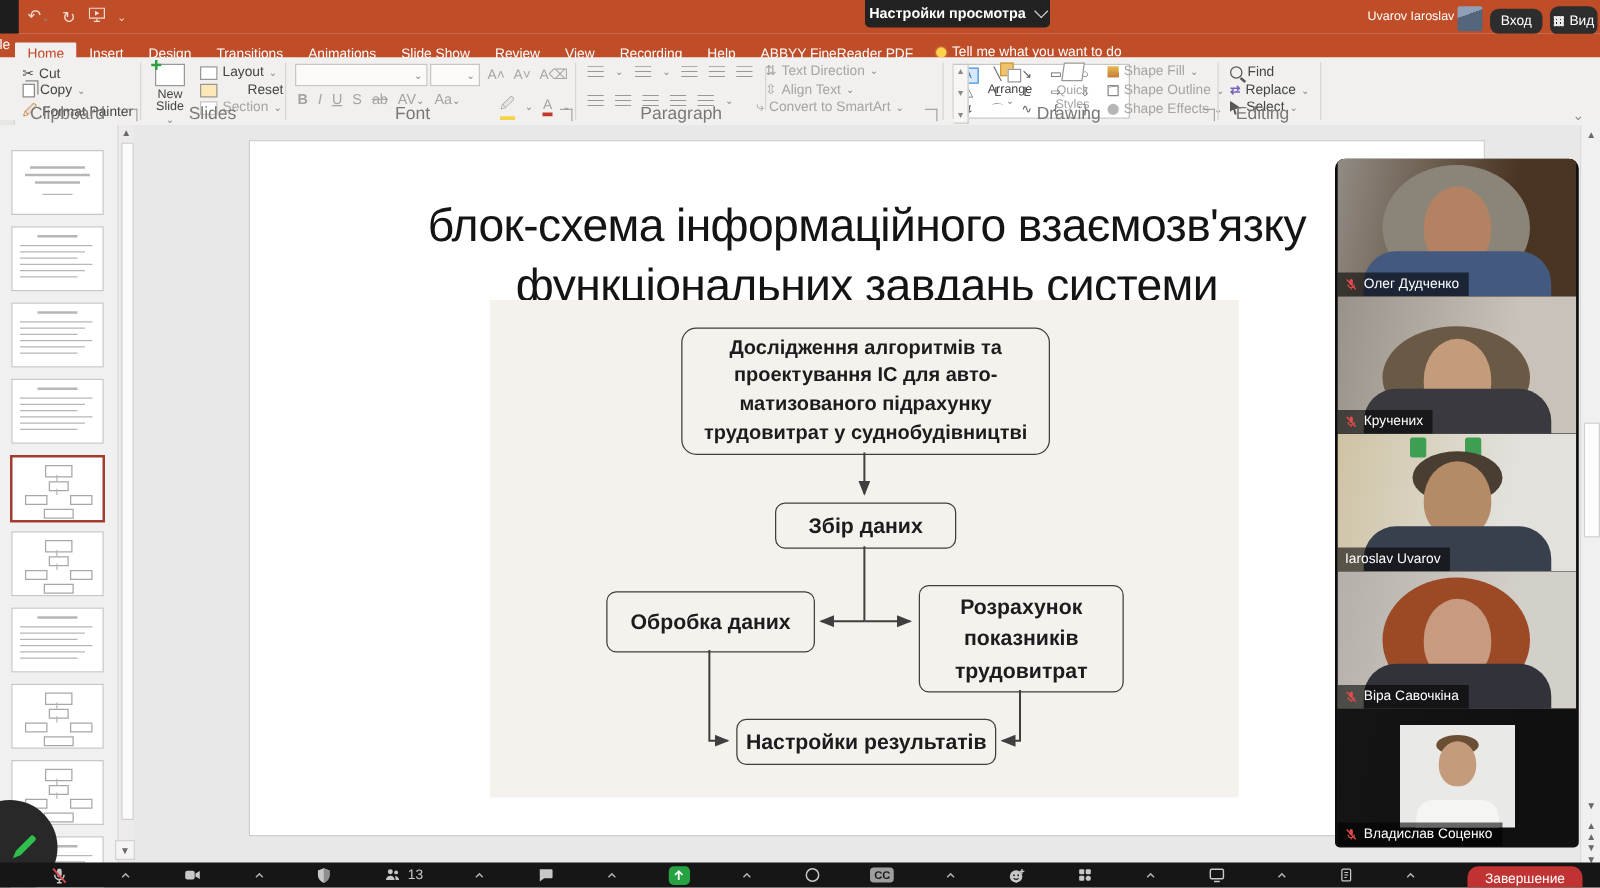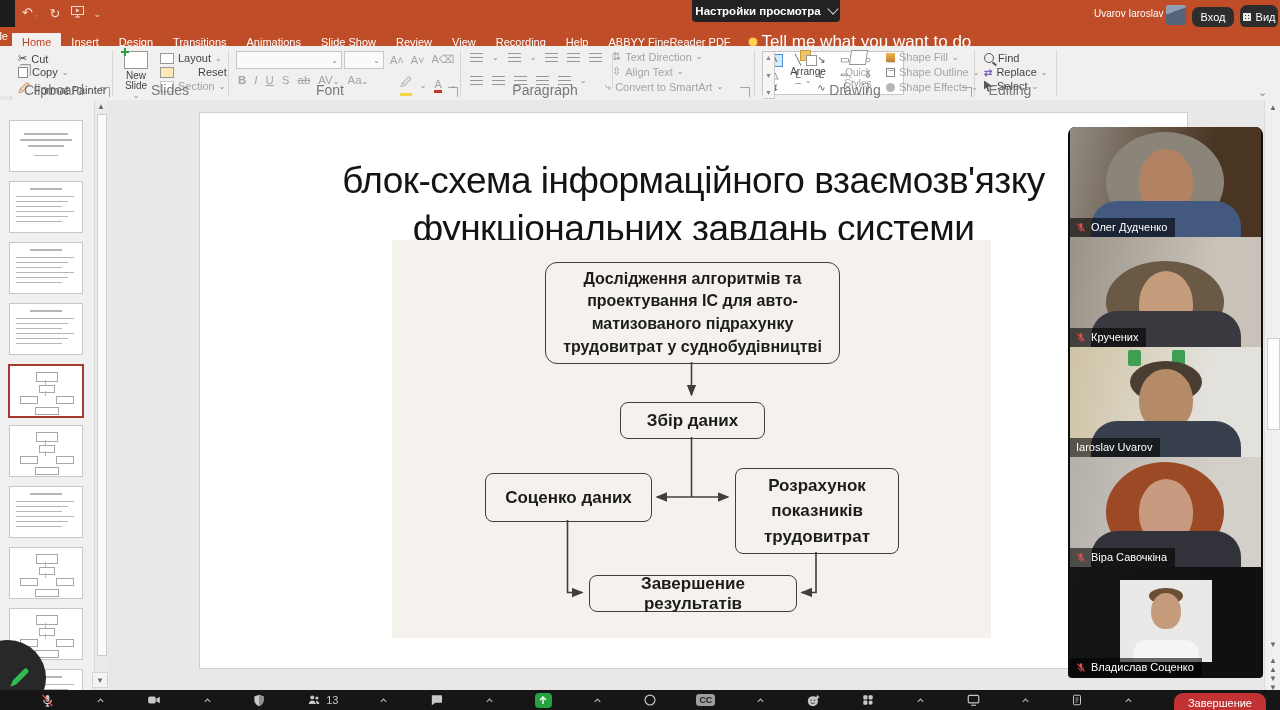--- a/index.html
+++ b/index.html
@@ -30,21 +30,21 @@
   .btn-view{left:1240px;top:5px;width:38px;height:23px;}
   .grid-ico{width:8px;height:8px;background:
     repeating-linear-gradient(0deg,#fff 0 2px,transparent 2px 3px),
     repeating-linear-gradient(90deg,#fff 0 2px,transparent 2px 3px);opacity:.9;}
   .sharetop{position:absolute;left:1238px;top:31px;color:#fff;font-size:11px;display:flex;gap:4px;align-items:center;}
 
   
   .tab{display:inline-block;color:#fff;font-size:11px;padding:3px 10px 4px 10px;height:12px;cursor:default;}
   .tab.active{background:#f1f0ef;color:#c24424;border-radius:1px 1px 0 0;}
   .tab.clipped{width:8px;padding-left:0;padding-right:4px;overflow:hidden;direction:rtl;}
-  .tellme{display:inline-flex;align-items:center;gap:5px;color:#fff;font-size:17px;padding:3px 8px;}
+  .tellme{display:inline-flex;align-items:center;gap:5px;color:#fff;font-size:11px;padding:3px 8px;}
   .bulb{width:8px;height:8px;border-radius:50%;background:#ffd34d;box-shadow:0 0 2px #ffd34d;}
 
   
   .ribbon{position:absolute;left:0;top:46px;width:1280px;height:54px;background:#f1f0ef;
     border-bottom:1px solid #d5d3d1;font-size:11px;color:#3b3b3b;}
   .grp-label{position:absolute;bottom:2px;font-size:14px;color:#7a7876;text-align:center;}
   .vsep{position:absolute;top:4px;bottom:4px;width:1px;background:#d8d6d4;}
   .r-item{position:absolute;display:flex;align-items:center;gap:4px;white-space:nowrap;color:#444;}
   .r-item.dis{color:#a6a4a2;}
   .mini{font-size:11px;}
@@ -481,25 +481,25 @@
             <path d="M299.5 257 H336" marker-end="url(#ah)"></path>
             <path d="M175.5 280 V352.5 H190" marker-end="url(#ah)"></path>
             <path d="M424 312 V352.5 H410" marker-end="url(#ah)"></path>
           </g>
         </svg>
         <div class="fc-box" style="left:153px;top:22px;width:293px;height:100px;font-size:16px;line-height:1.42;border-radius:12px;">Дослідження алгоритмів та
 проектування ІС для авто-
 матизованого підрахунку
 трудовитрат у суднобудівництві</div>
         <div class="fc-box" style="left:228px;top:162px;width:143px;height:35px;font-size:17px;">Збір даних</div>
-        <div class="fc-box" style="left:93px;top:233px;width:165px;height:47px;font-size:17px;">Соценко даних</div>
+        <div class="fc-box" style="left:93px;top:233px;width:165px;height:47px;font-size:17px;">Обробка даних</div>
         <div class="fc-box" style="left:343px;top:228px;width:162px;height:84px;font-size:17px;line-height:1.5;">Розрахунок
 показників
 трудовитрат</div>
-        <div class="fc-box" style="left:197px;top:335px;width:206px;height:35px;font-size:17px;">Завершение результатів</div>
+        <div class="fc-box" style="left:197px;top:335px;width:206px;height:35px;font-size:17px;">Настройки результатів</div>
       </div>
     </div>
 
     <div class="rscroll">
       <div class="rsbtn" style="top:3px;">▲</div>
       <div class="rsthumb"></div>
       <div class="rsbtn" style="top:540px;">▼</div>
       <div class="rsbtn" style="top:556px;">▲<br>▲</div>
       <div class="rsbtn" style="top:574px;">▼<br>▼</div>
     </div>

